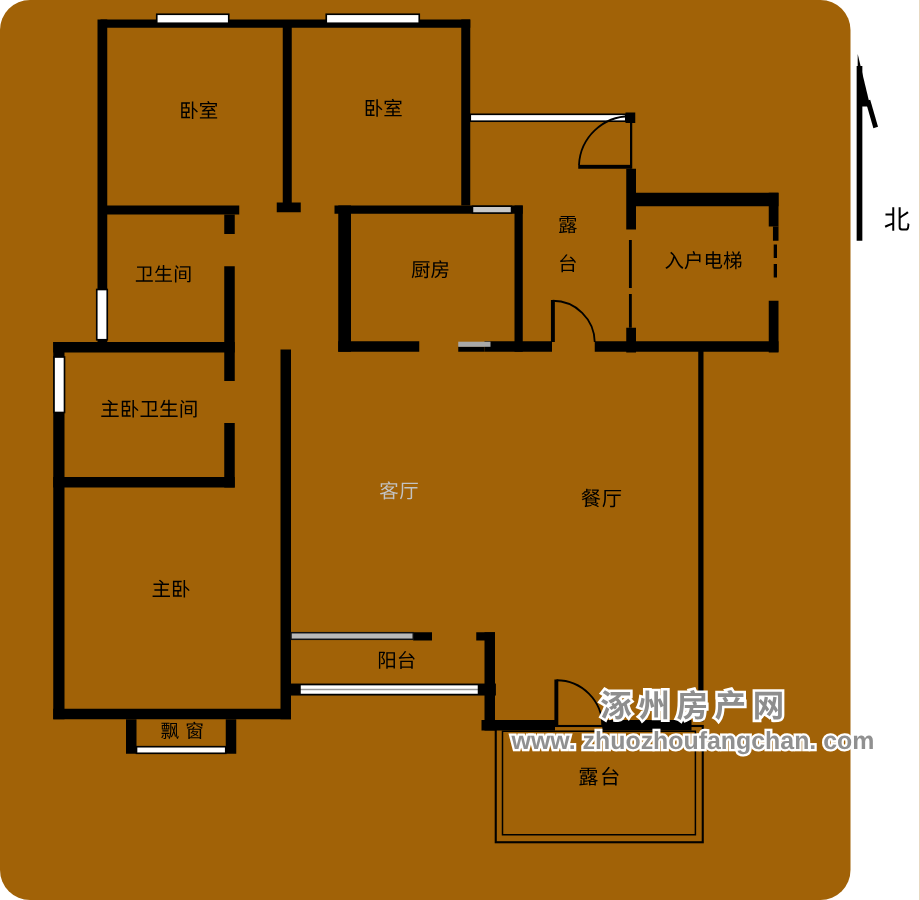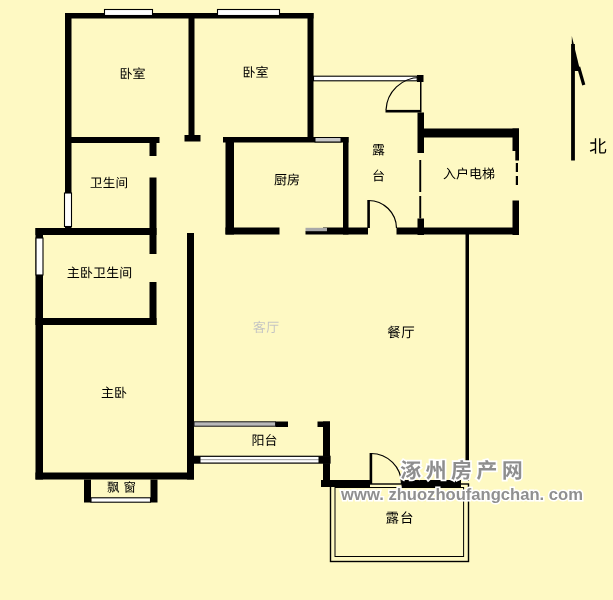--- a/index.html
+++ b/index.html
@@ -1,16 +1,16 @@
 <!DOCTYPE html>
 <html><head>
 <meta charset="utf-8">
 <style>
 html,body{margin:0;padding:0;background:#fff;}
-#plan{position:relative;width:613px;height:600px;background:#fef9c3;font-family:"Liberation Sans",sans-serif;}
+#plan{position:relative;width:567px;height:600px;background:#a16207;font-family:"Liberation Sans",sans-serif;border-radius:20px;}
 </style>
 </head>
 <body>
 
 <div id="plan">
 <svg width="613" height="600" viewBox="0 0 613 600">
 <defs>
 <path id="g5367" d="M174 464H453V309H174ZM174 239H325V44H174ZM174 535V715H326V535ZM547 786H100V-28H557V44H396V239H528V535H396V715H547ZM647 828V-74H722V439C789 378 863 304 903 256L958 306C912 359 820 444 743 508L722 491V828Z"></path>
 <path id="g5ba4" d="M149 216V150H461V16H59V-52H945V16H538V150H856V216H538V321H461V216ZM190 303C221 315 268 319 746 356C769 333 789 310 803 292L861 333C820 385 734 462 664 516L609 479C635 458 663 435 690 410L303 383C360 425 417 475 470 528H835V593H173V528H373C317 471 258 423 236 408C210 388 187 375 168 372C176 353 186 318 190 303ZM435 829C449 806 463 777 474 751H70V574H143V683H855V574H931V751H558C547 781 526 820 507 850Z"></path>
 <path id="g536b" d="M115 768V692H417V32H52V-43H951V32H497V692H794V345C794 329 789 324 769 323C748 322 678 322 601 324C613 304 627 271 631 250C723 250 786 251 823 263C860 276 871 299 871 343V768Z"></path>

